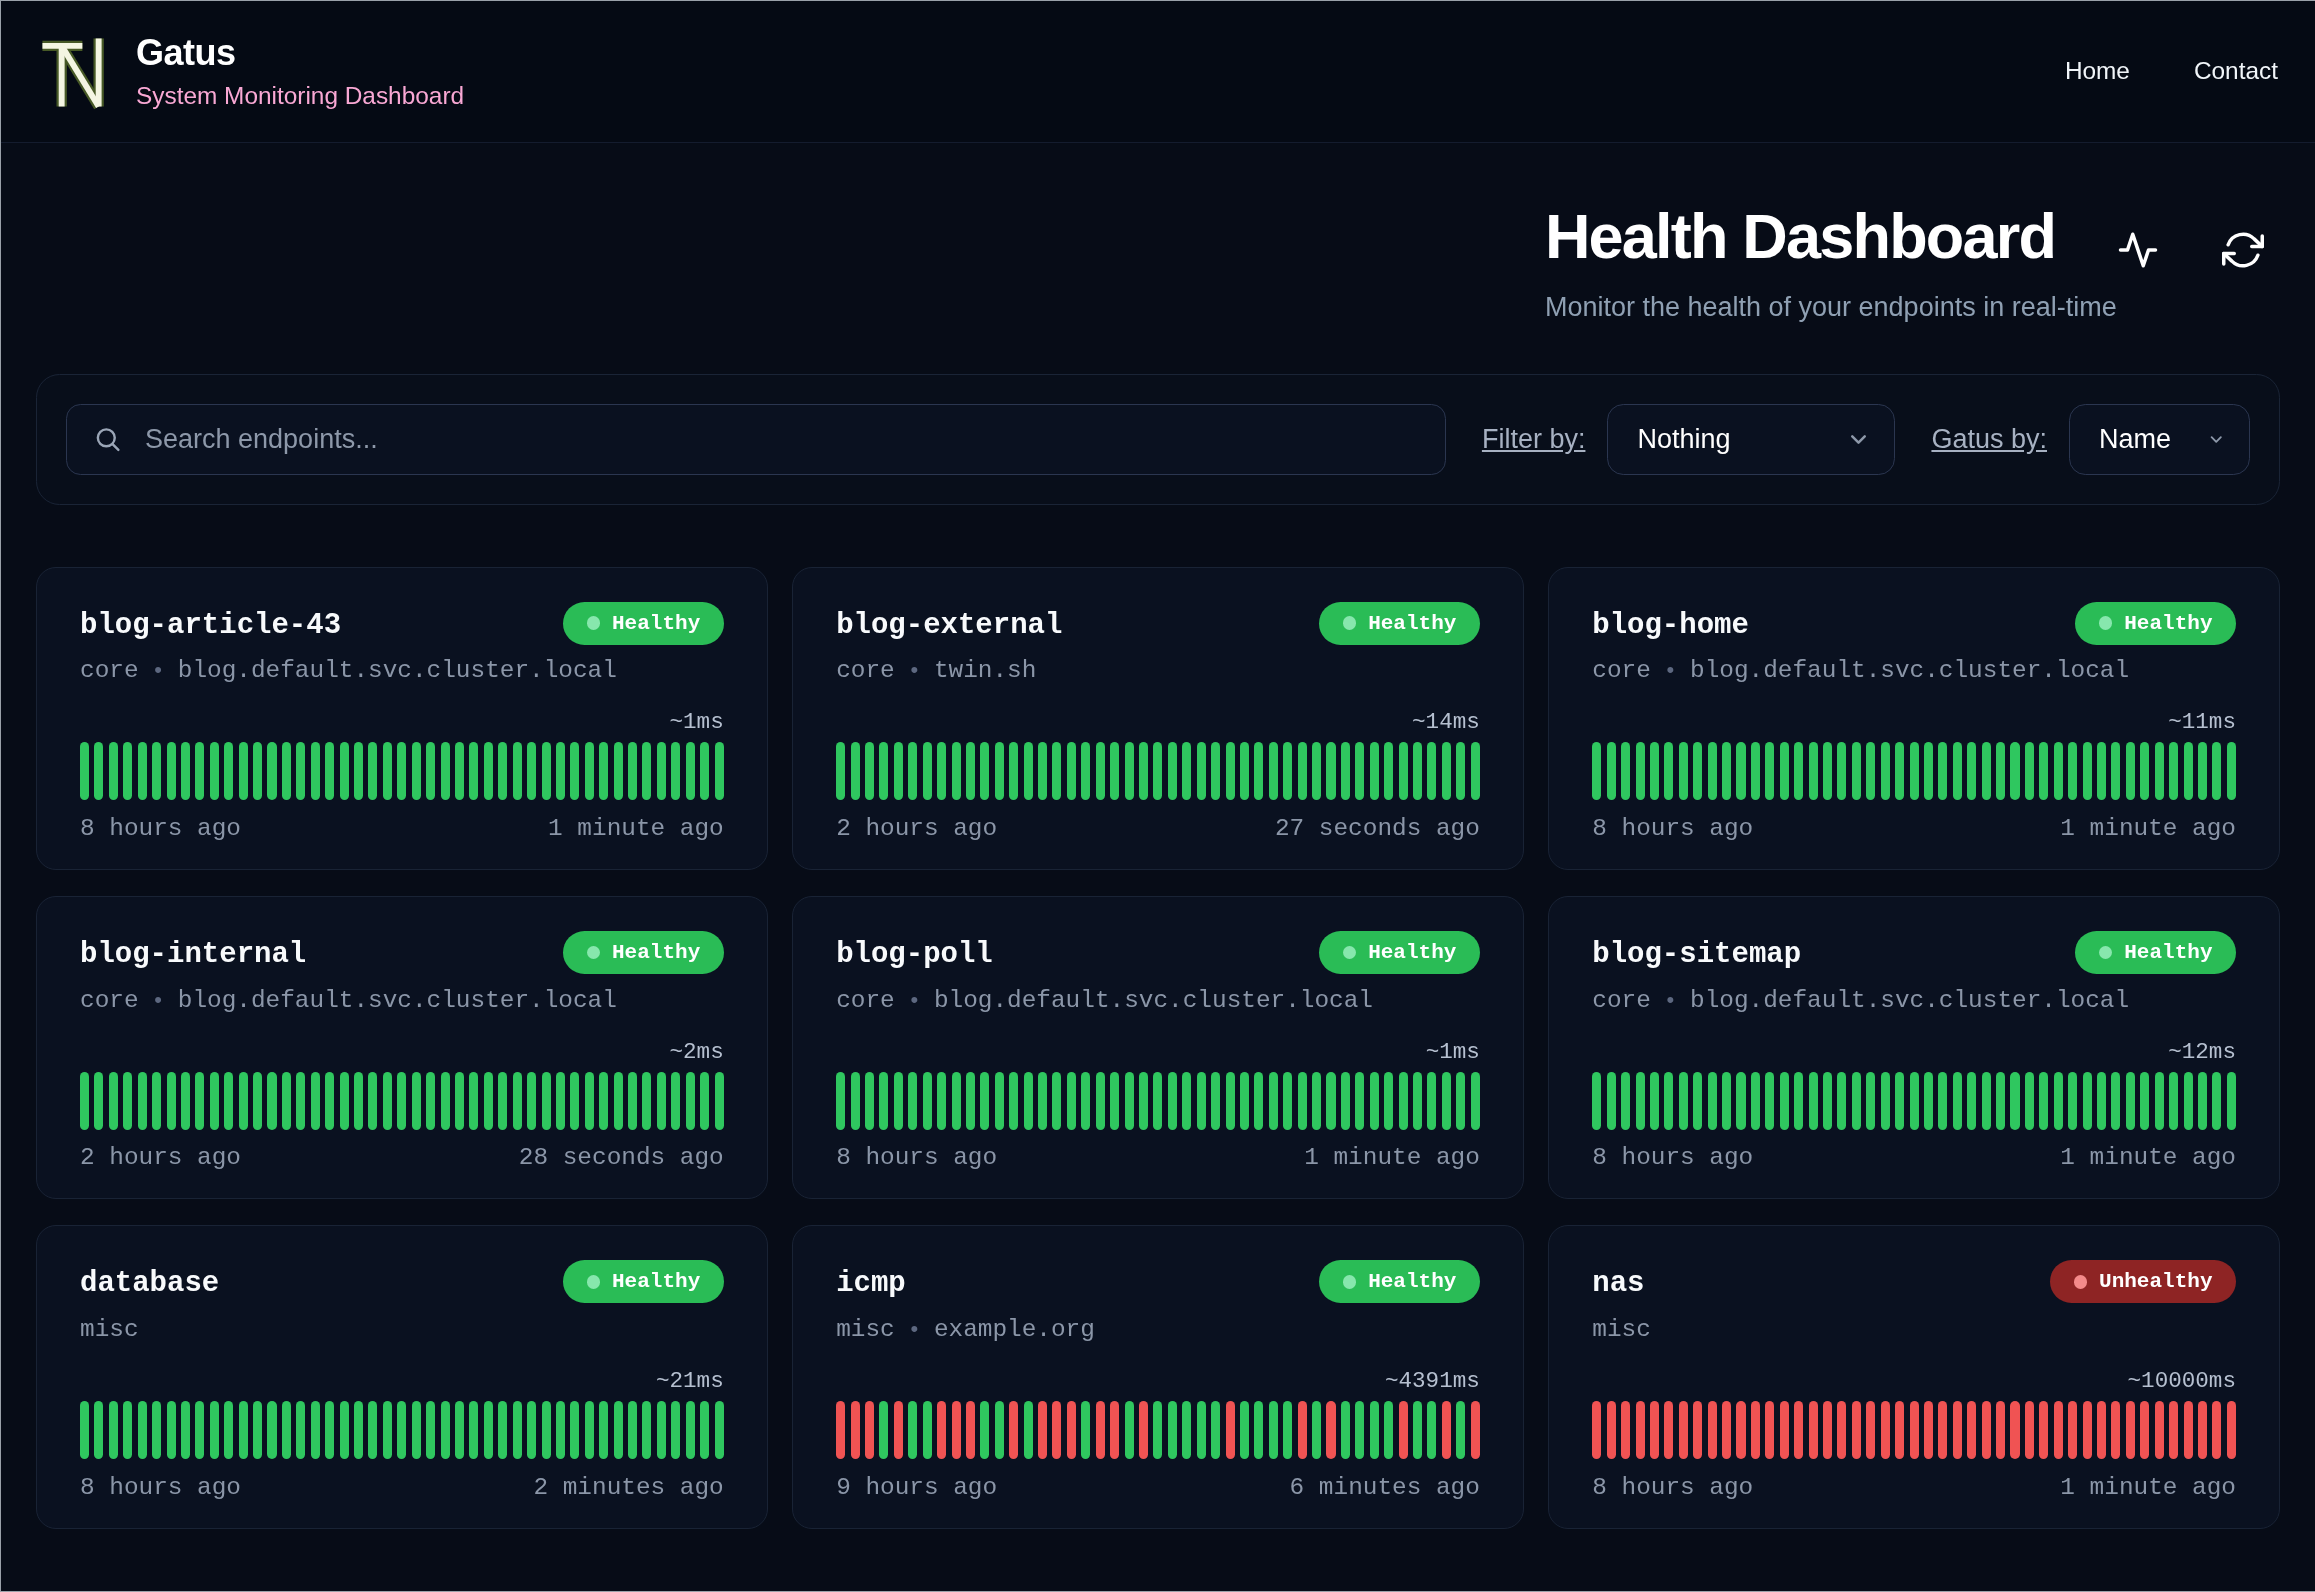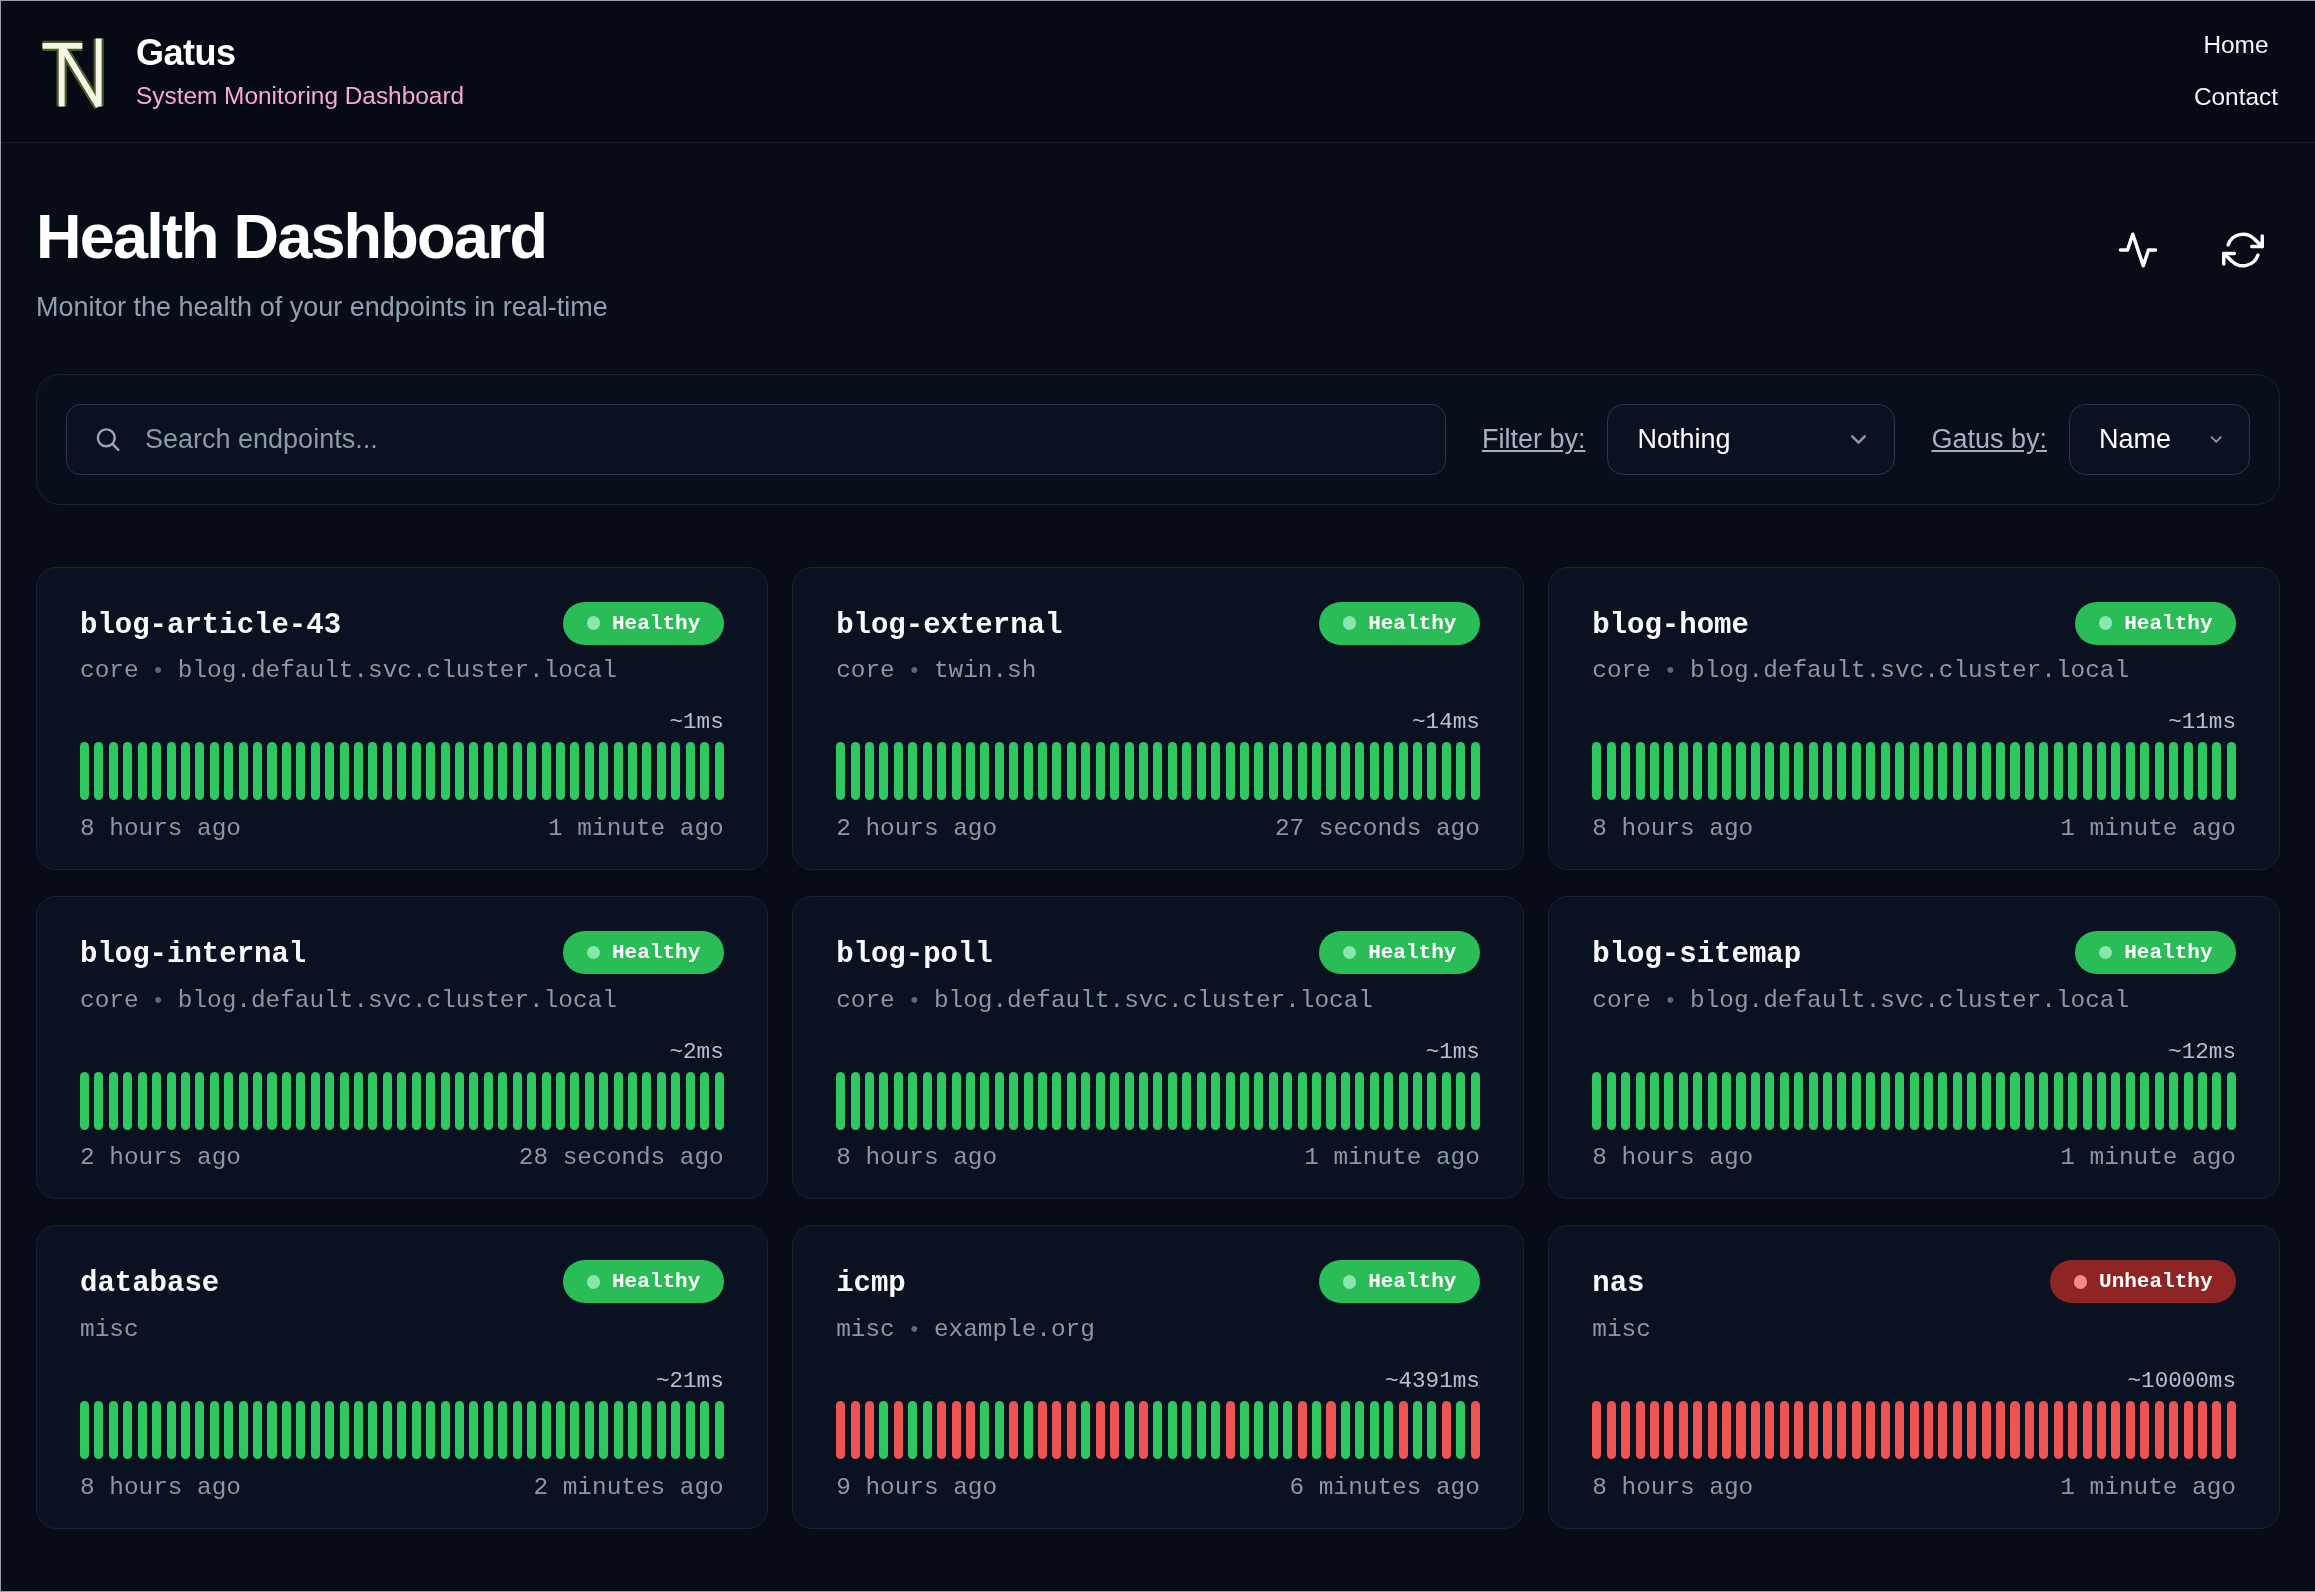--- a/index.html
+++ b/index.html
@@ -16,26 +16,26 @@
   
   .header {
     height:143px; background:#050a14; border-bottom:0.9px solid #141c2e;
     display:flex; align-items:center; justify-content:space-between;
     padding:0 38px;
   }
   .brand { display:flex; align-items:center; gap:27px; }
   .logo-svg { width:71px; height:78px; display:block; }
   .brand-name { font-size:36px; font-weight:700; letter-spacing:-0.5px; color:#ffffff; }
   .brand-tagline { font-size:24.4px; color:#f9a8d4; margin-top:7.2px; font-weight:400; }
-  .nav { display:flex; align-items:center; gap:24px;flex-direction:column; }
+  .nav { display:flex; align-items:center; gap:64px; }
   .nav a { color:#f1f5f9; font-size:24.4px; font-weight:500; text-decoration:none; }
 
   
   .main { padding:0 36px; }
-  .title-row { display:flex; align-items:flex-start; justify-content:space-between; margin-top:62px; }
+  .title-row { display:flex; align-items:flex-start; justify-content:flex-end; margin-top:62px; }
   .page-title { font-size:63px; font-weight:800; letter-spacing:-1.8px; color:#ffffff; line-height:1.0; }
   .page-subtitle { font-size:27px; color:#8fa0b3; margin-top:23.5px; font-weight:400; }
   .title-icons { display:flex; align-items:center; gap:63px; margin-top:23.5px; margin-right:16.3px; }
   .title-icons svg { width:42px; height:42px; stroke:#ffffff; fill:none; stroke-width:2; stroke-linecap:round; stroke-linejoin:round; cursor:pointer; }
 
   
   .panel {
     margin-top:51px; border:0.9px solid #1a2436; border-radius:23.5px;
     padding:29px; display:flex; align-items:center; gap:36px;
     background:#080e1a;

